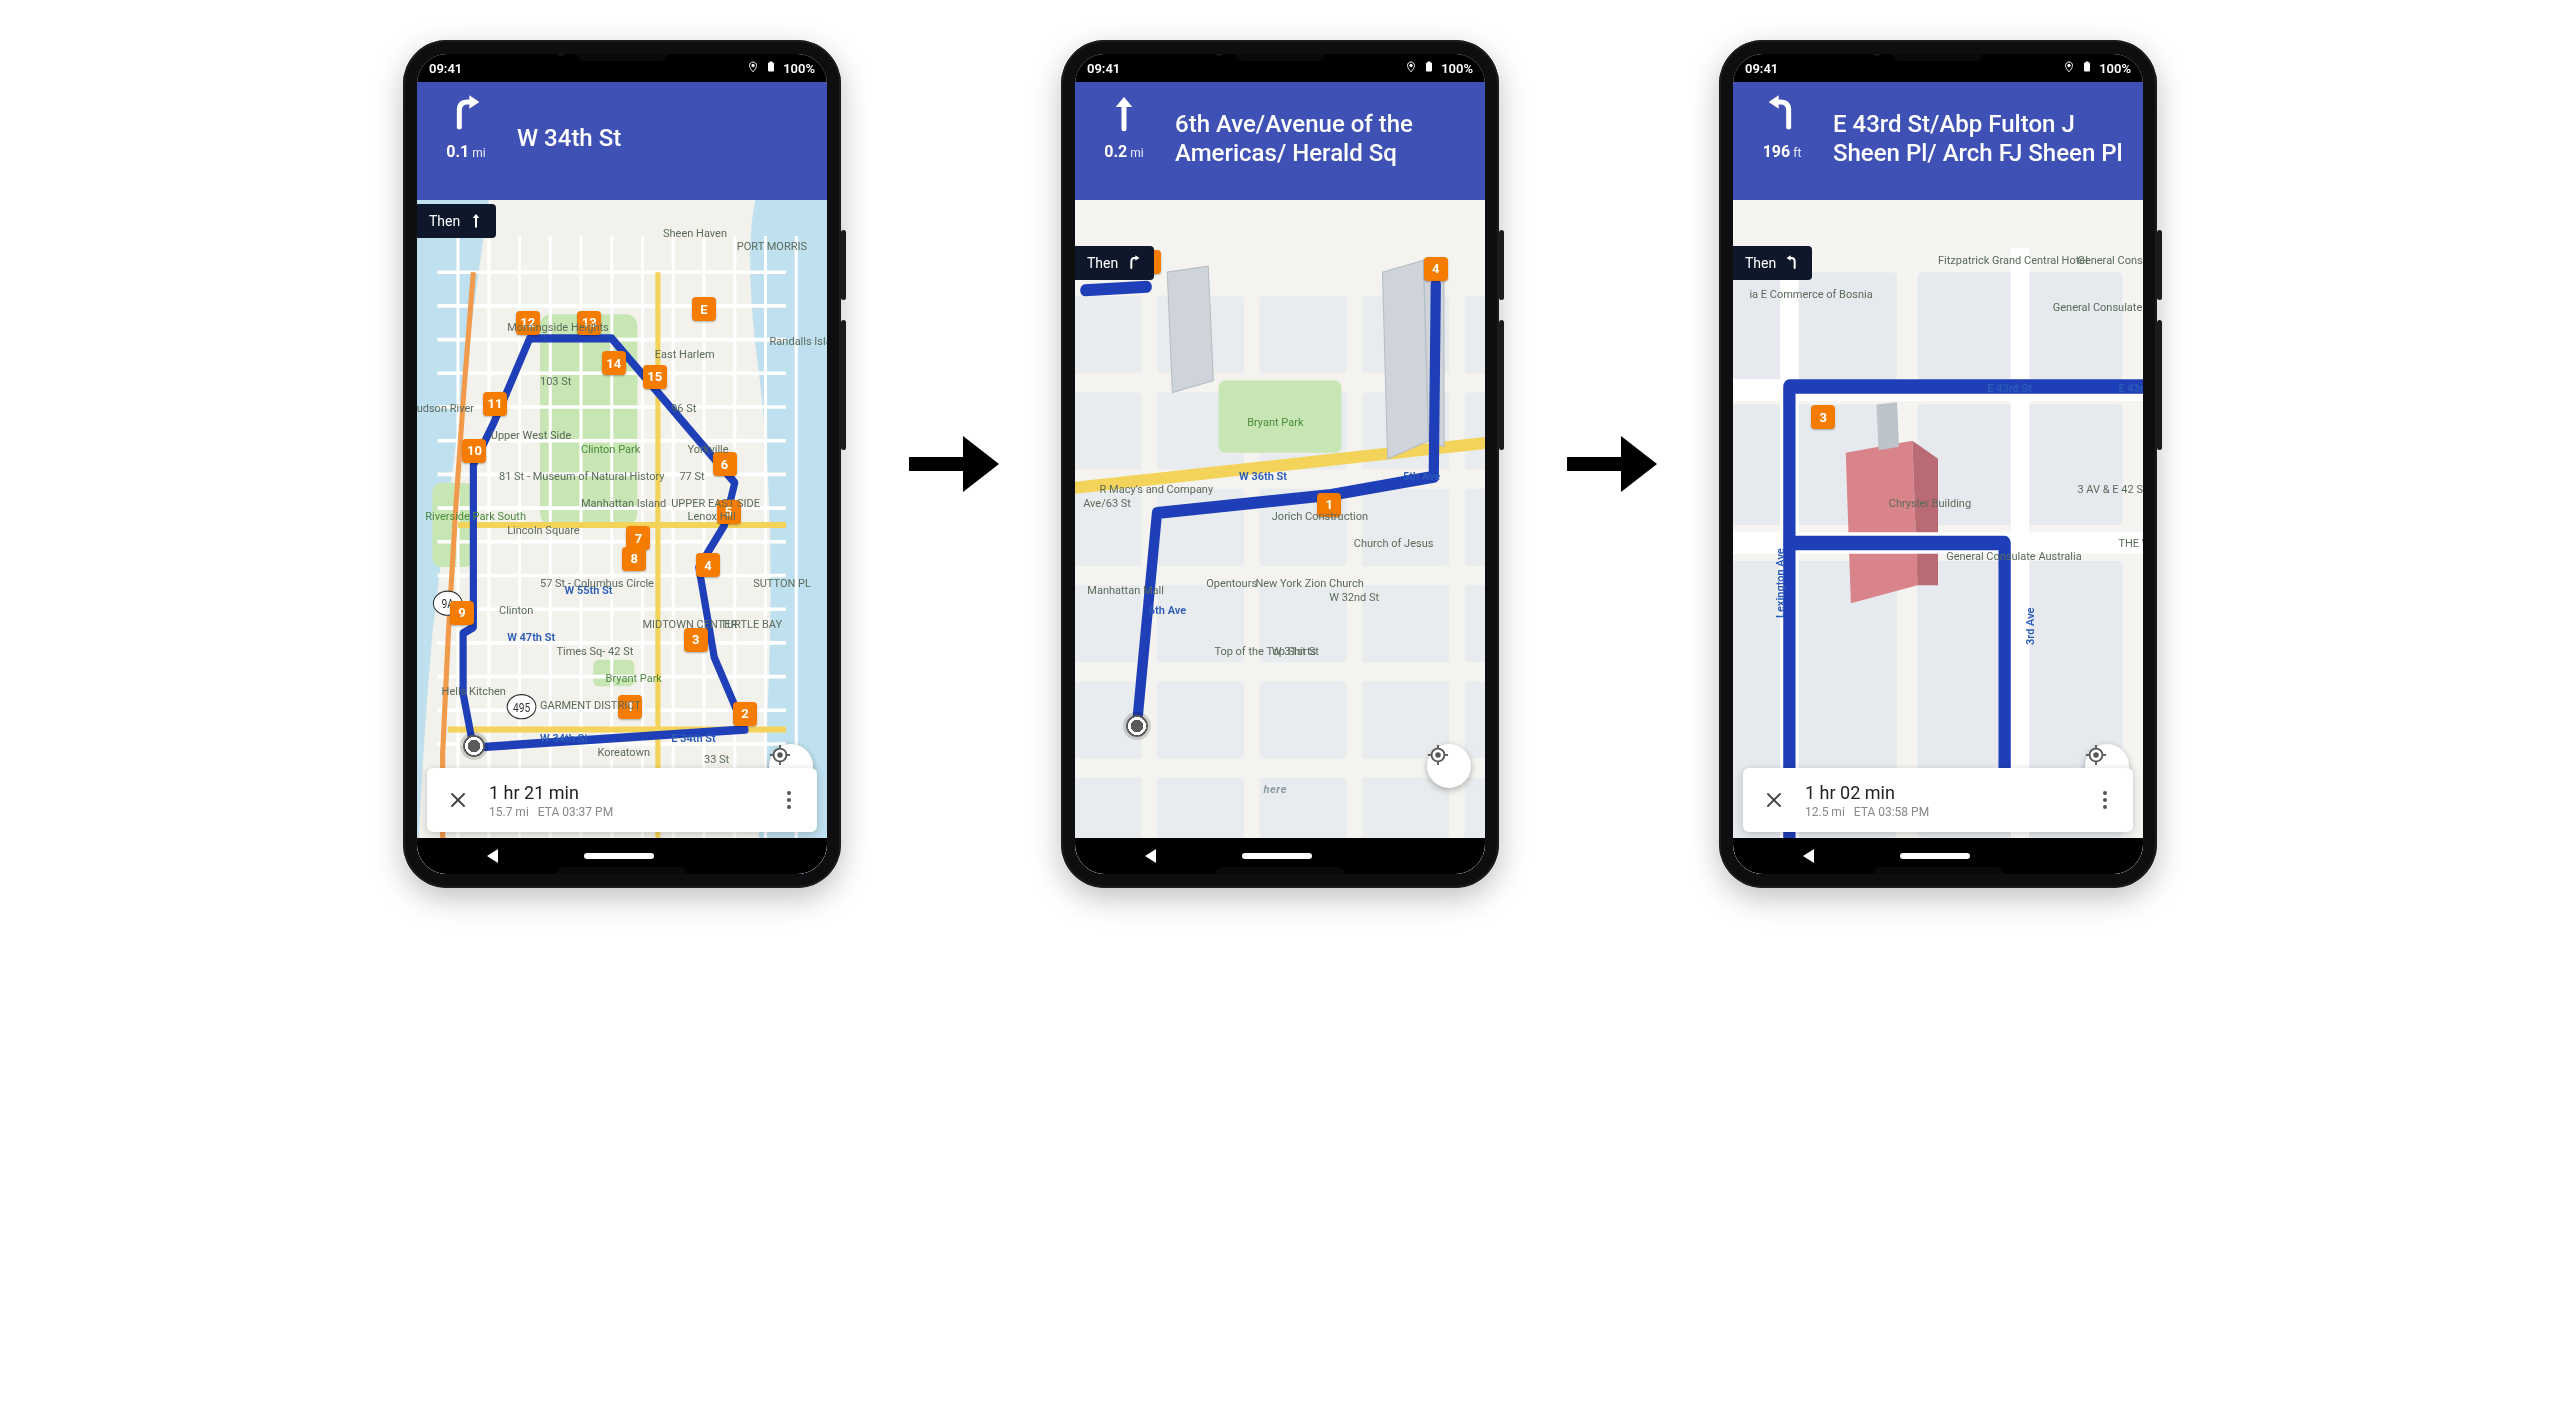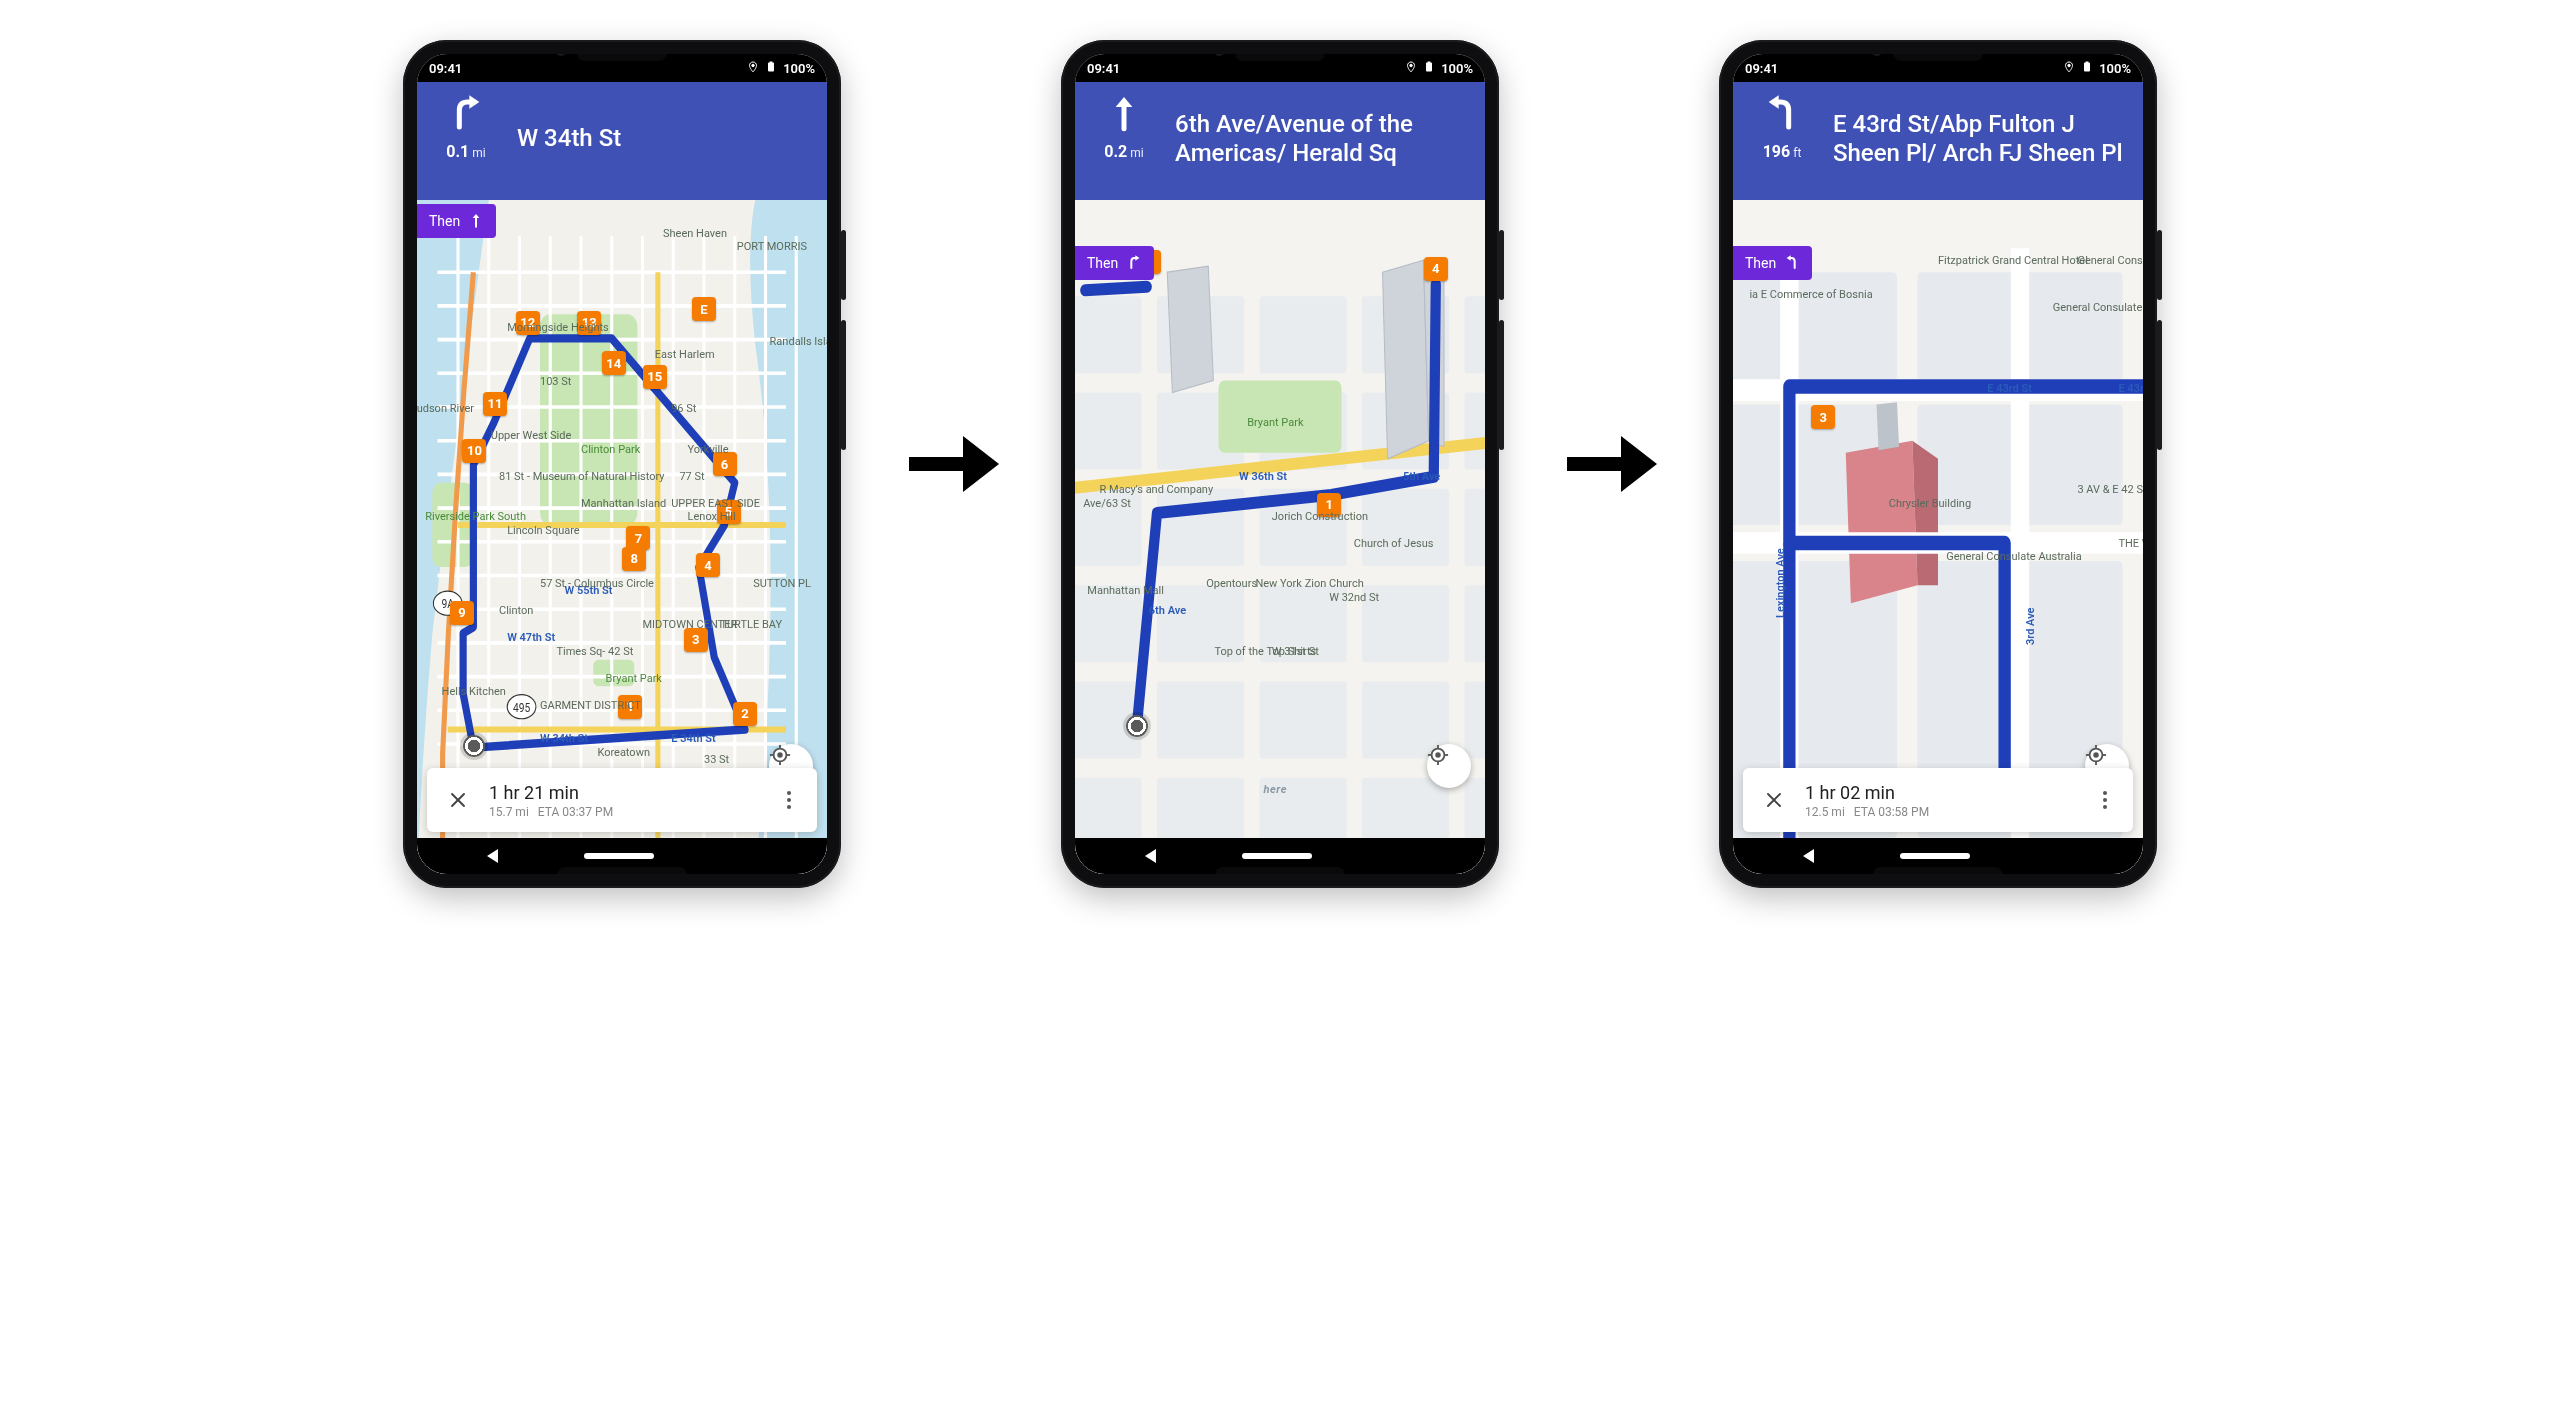--- a/index.html
+++ b/index.html
@@ -18,21 +18,21 @@
   .statusbar .right{display:flex;align-items:center;gap:6px;}
   .statusbar .right svg{width:12px;height:12px;}
   
   .nav-header{background:#3f51b5;color:#fff;padding:10px 14px 14px 14px;display:flex;gap:16px;min-height:94px;}
   .nav-header .iconcol{display:flex;flex-direction:column;align-items:center;min-width:70px;}
   .nav-header .iconcol svg{width:40px;height:40px;}
   .nav-header .dist{margin-top:6px;font-weight:700;}
   .nav-header .dist .unit{font-size:12px;font-weight:400;margin-left:3px;opacity:.9;}
   .nav-header .street{font-size:24px;line-height:1.22;font-weight:500;align-self:center;}
   
-  .then-chip{position:absolute;left:0;top:var(--chip-top,148px);background:#6d28d9;color:#fff;height:34px;display:flex;align-items:center;gap:8px;padding:0 12px;font-size:14px;border-radius:0 4px 4px 0;z-index:5;}
+  .then-chip{position:absolute;left:0;top:var(--chip-top,148px);background:#0f172a;color:#fff;height:34px;display:flex;align-items:center;gap:8px;padding:0 12px;font-size:14px;border-radius:0 4px 4px 0;z-index:5;}
   .then-chip svg{width:16px;height:16px;}
   
   .map-area{flex:1;position:relative;overflow:hidden;background:#e7efe7;}
   .map-area svg{position:absolute;inset:0;width:100%;height:100%;}
   .marker{position:absolute;width:24px;height:24px;background:#f57c00;border-radius:4px;color:#fff;font-size:13px;font-weight:700;display:flex;align-items:center;justify-content:center;box-shadow:0 1px 2px rgba(0,0,0,.3);}
   .marker.end{background:#f57c00;}
   .marker::after{content:"";position:absolute;bottom:-5px;left:50%;transform:translateX(-50%);border:5px solid transparent;border-top-color:#f57c00;}
   .user-dot{position:absolute;width:22px;height:22px;border-radius:50%;background:radial-gradient(circle at 50% 50%, #5a5a5a 0 40%, #fff 41% 58%, #5a5a5a 59% 100%);box-shadow:0 0 0 3px rgba(0,0,0,.15);}
   .locate-fab{position:absolute;right:14px;bottom:86px;width:44px;height:44px;border-radius:50%;background:#fff;box-shadow:0 2px 6px rgba(0,0,0,.3);display:flex;align-items:center;justify-content:center;z-index:6;}
   .locate-fab svg{width:22px;height:22px;}

